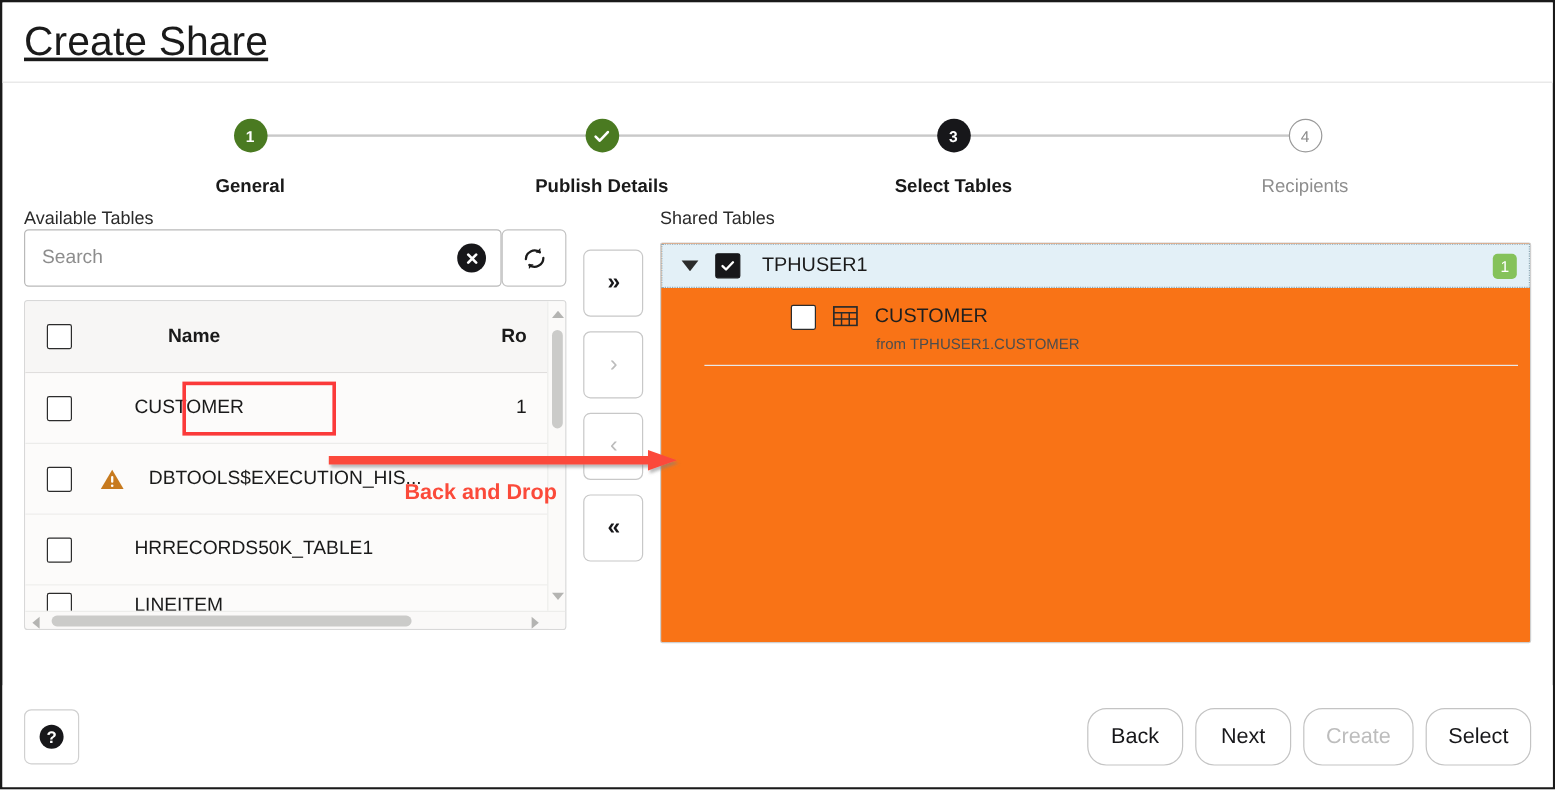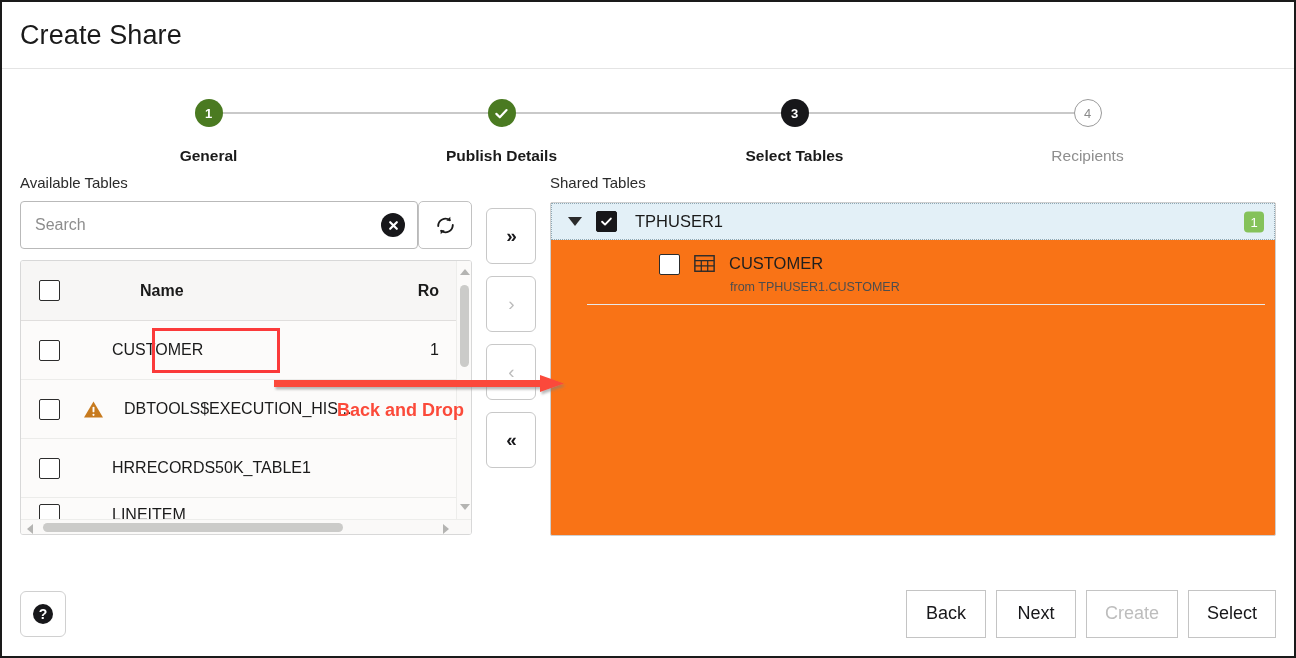--- a/index.html
+++ b/index.html
@@ -20,21 +20,21 @@
   }
 
   
   .header {
     height:67px;
     display:flex; align-items:center;
     padding-left:18px;
     border-bottom:1px solid #e4e4e4;
     background:#fff;
   }
-  .header-title { font-size:27px; font-weight:400; color:#1a1a1a; letter-spacing:.1px; }
+  .header-title { font-size:34px; font-weight:400; color:#1a1a1a; letter-spacing:.1px;text-decoration:underline; }
 
   
   .stepper {
     position:relative;
     height:105px;
     margin:0 60px 0 60px;
     display:flex; align-items:flex-start;
     padding-top:30px;
   }
   .step { position:relative; flex:1; display:flex; flex-direction:column; align-items:center; z-index:2;}
@@ -50,21 +50,21 @@
   .step-label {
     margin-top:20px;font-size:15.5px;font-weight:700;color:#1a1a1a;white-space:nowrap;
   }
   .step.pending .step-label { color:#8e8e8e; font-weight:400; }
   .connector {
     position:absolute; top:43px; height:2px; background:#c9c9c9; z-index:1;
   }
 
   
   .content { position:relative; padding:0 18px; height:calc(658px - 67px - 105px - 85px); }
-  .panel-label { font-size:15px; color:#2b2b2b; margin-bottom:10px; }
+  .panel-label { font-size:15px; color:#2b2b2b; margin-bottom:0; }
 
   .cols { display:flex; align-items:flex-start; }
   .left-col  { width:452px; }
   .mid-col   { width:78px; display:flex; flex-direction:column; align-items:center; padding-top:34px; }
   .right-col { flex:1; }
 
   
   .search-row { display:flex; }
   .search-box {
     position:relative; flex:1; height:48px;
@@ -181,21 +181,21 @@
     position:absolute; left:0; right:0; bottom:0; height:85px;
     display:flex; align-items:center; justify-content:space-between;
     padding:0 18px; background:#fff;
   }
   .help-btn {
     width:46px;height:46px;border:1px solid #d0d0d0;border-radius:6px;background:#fff;
     display:flex;align-items:center;justify-content:center;cursor:pointer;
   }
   .foot-btns { display:flex; gap:10px; }
   .fbtn {
-    min-width:80px;height:48px;border:1px solid #c4c4c4;border-radius:0;background:#fff;
+    min-width:80px;height:48px;border:1px solid #c4c4c4;border-radius:16px;background:#fff;
     display:flex;align-items:center;justify-content:center;
     font-size:18px;color:#17171a;padding:0 18px;cursor:pointer;
   }
   .fbtn.disabled { color:#bdbdbd; cursor:default; }
 </style>
 </head>
 <body>
 
 <div class="window">
 

